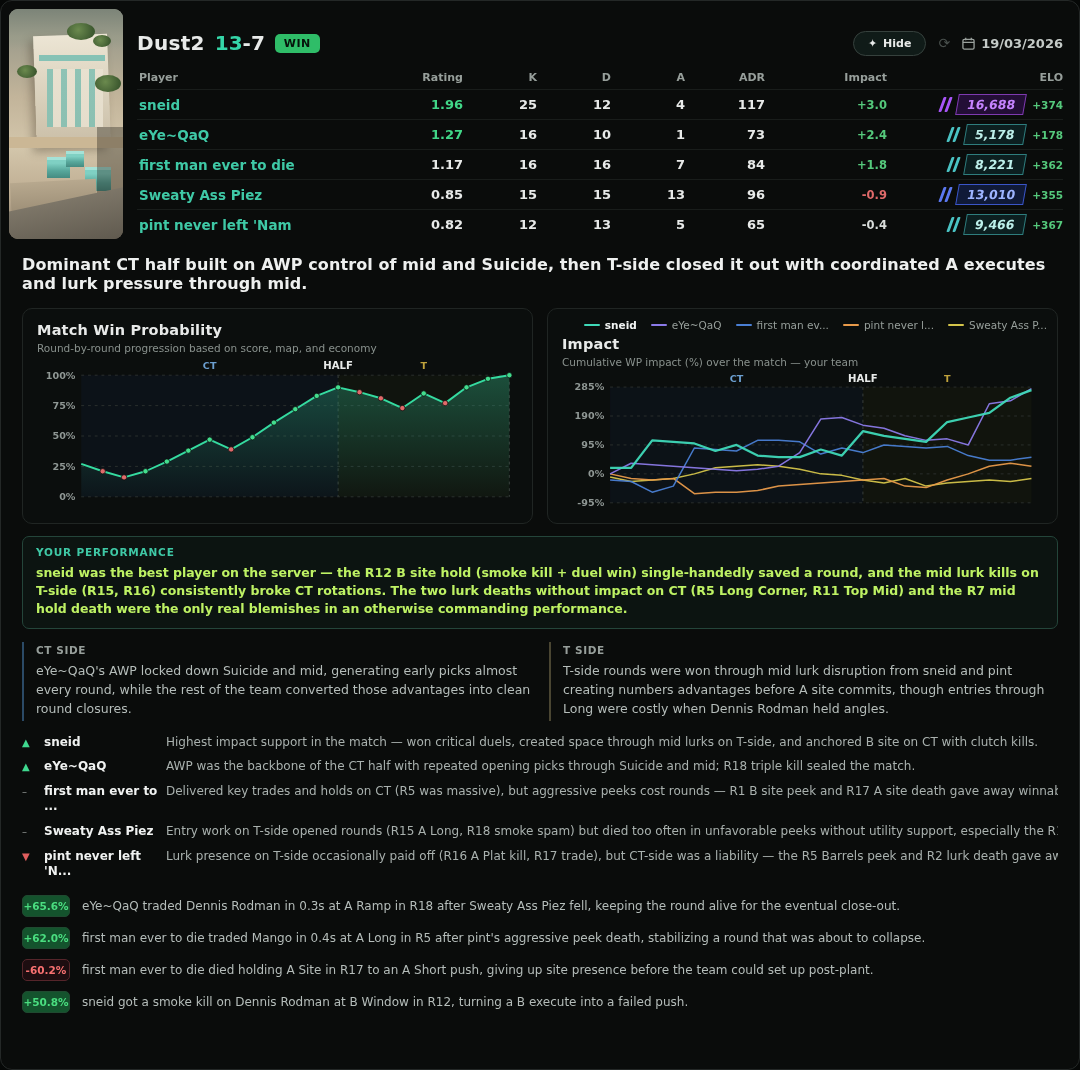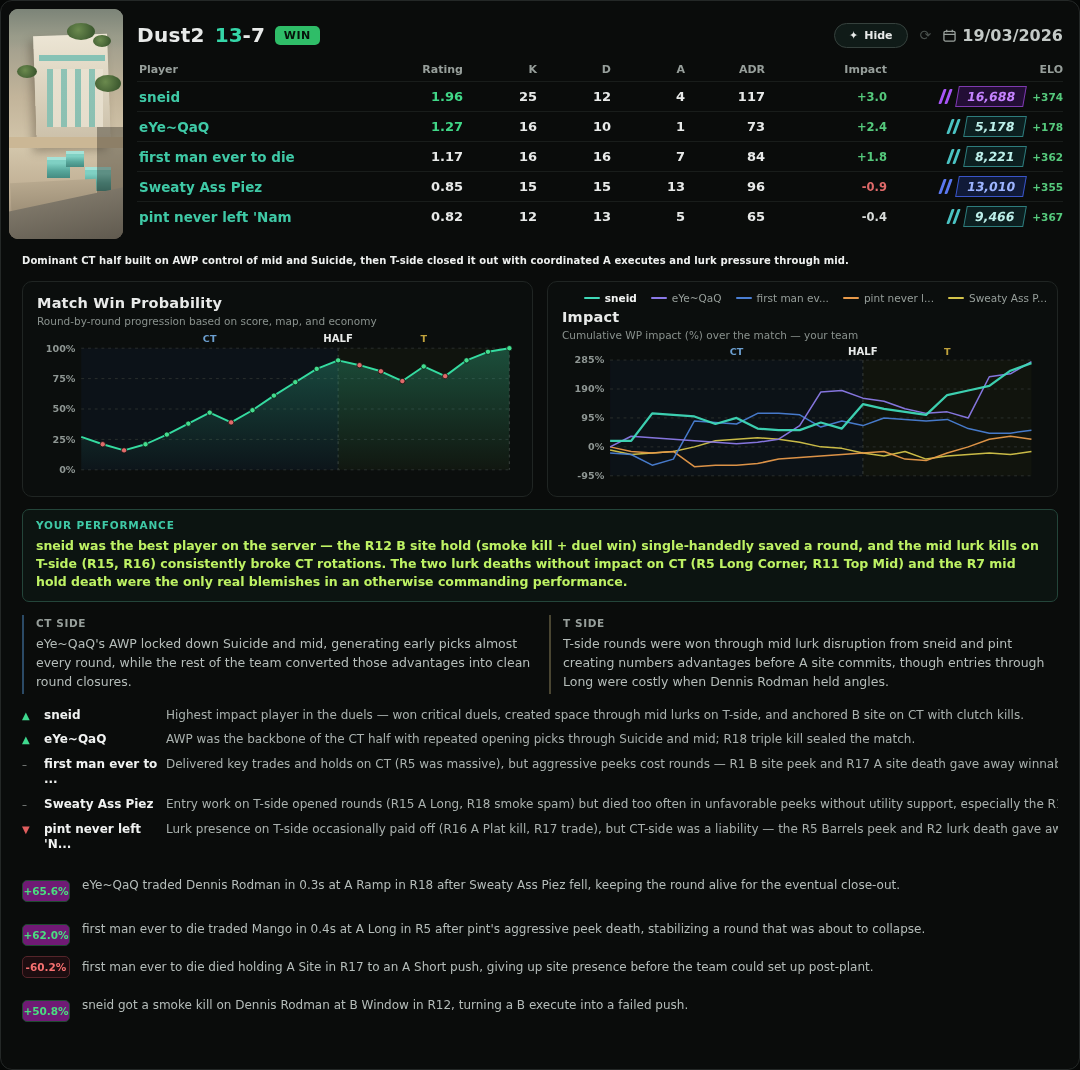--- a/index.html
+++ b/index.html
@@ -25,32 +25,32 @@
   .m-ledge { left:0; top:128px; width:114px; height:11px; background:#cbb795; }
   .m-crate { background:linear-gradient(180deg,#7fd0c3 18%,#57a79b 60%,#458b81); border-top:3px solid #a5e2d7; }
   .m-c1 { left:38px; top:148px; width:23px; height:21px; }
   .m-c2 { left:57px; top:142px; width:18px; height:16px; }
   .m-c3 { left:76px; top:158px; width:26px; height:24px; }
   .m-lower { left:2px; top:172px; width:86px; height:42px; background:linear-gradient(180deg,#b7a88e,#93856e); transform:rotate(-3deg); }
   .m-road  { bottom:-12px; left:-12px; width:146px; height:52px; background:linear-gradient(180deg,#7d7668,#5f594e); transform:rotate(-12deg); }
   .m-shade { right:0; top:118px; width:26px; height:116px; background:rgba(40,36,30,.38); }
 
   .top-right { flex:1; min-width:0; }
-  .header-row { display:flex; align-items:center; justify-content:space-between; height:40px; margin-top:6px; }
+  .header-row { display:flex; align-items:center; justify-content:space-between; height:40px; margin-top:14px; }
   .title-group { display:flex; align-items:center; gap:10px; }
   .map-name { font-size:20px; font-weight:bold; letter-spacing:.3px; }
   .score { font-size:20px; font-weight:bold; }
   .score-left { color:#35d6a8; }
   .win-badge { background:#2fbd68; color:#06130b; font-size:11px; font-weight:bold; padding:3px 9px; border-radius:5px; letter-spacing:.5px; }
   .header-controls { display:flex; align-items:center; gap:12px; }
   .hide-btn { display:flex; align-items:center; gap:6px; background:#101b18; border:1px solid #36413d; color:#e8eae9;
               font-family:inherit; font-size:11px; font-weight:bold; padding:5px 14px; border-radius:14px; cursor:pointer; }
   .sparkle { font-size:11px; color:#e8eae9; }
   .refresh { color:#49504d; font-size:14px; cursor:pointer; }
-  .date-group { display:flex; align-items:center; gap:6px; color:#c4cac7; font-size:16px; font-weight:bold; }
+  .date-group { display:flex; align-items:center; gap:6px; color:#c4cac7; font-size:13px; font-weight:bold; }
   .cal-icon { width:13px; height:13px; }
 
   
   .ptable { margin-top:2px; }
   .thead, .trow { display:grid; grid-template-columns:1fr 64px 74px 74px 74px 80px 122px 176px; align-items:center; }
   .thead { height:24px; color:#979f9b; font-size:11px; font-weight:bold; }
   .trow { height:30px; border-top:1px solid #191d1b; font-size:13px; font-weight:bold; }
   .cell.num, .hcell.num { text-align:right; }
   .hcell.first, .cell.pname { text-align:left; padding-left:2px; }
   .cell.pname { color:#3fc9a6; font-size:13.5px; cursor:pointer; }
@@ -59,21 +59,21 @@
   .cell.elo { display:flex; align-items:center; justify-content:flex-end; gap:2px; }
   .slash { width:3px; height:15px; transform:skewX(-20deg); margin-right:1px; border-radius:1px; }
   .elo-badge { display:inline-block; margin-left:4px; padding:2px 9px; transform:skewX(-10deg);
                border:1px solid; font-size:12.5px; font-weight:bold; }
   .elo-delta { width:36px; text-align:right; color:#55c97c; font-size:10.5px; font-weight:bold; }
   .elo.purple .slash { background:#a855f7; } .elo.purple .elo-badge { color:#c583ff; border-color:#7e3ab0; background:#230e36; }
   .elo.teal   .slash { background:#4ac3c3; } .elo.teal   .elo-badge { color:#bdf0ea; border-color:#2e7d7d; background:#0c1f20; }
   .elo.blue   .slash { background:#5b78f0; } .elo.blue   .elo-badge { color:#9db4ff; border-color:#3a55c8; background:#101a38; }
 
   
-  .summary { margin:16px 21px 0; font-size:10px; font-weight:bold; color:#eef0ef; letter-spacing:.1px; }
+  .summary { margin:16px 21px 0; font-size:16px; font-weight:bold; color:#eef0ef; letter-spacing:.1px; }
 
   
   .charts-row { display:flex; gap:14px; margin:15px 21px 0; }
   .chart-card { position:relative; width:515px; height:216px; background:#0b0e0d; border:1px solid #202523; border-radius:10px; padding:13px 14px 8px; }
   .chart-title { font-size:14.5px; font-weight:bold; letter-spacing:.2px; }
   .chart-sub { margin-top:4px; font-size:10.5px; color:#89918d; }
   .chart-card svg { display:block; width:100%; margin-top:6px; }
   #wp-chart { height:152px; }
   #impact-chart { height:140px; }
   .impact-card .chart-title { margin-top:14px; }
@@ -102,21 +102,21 @@
   .st-arrow { width:22px; font-size:10px; padding-top:1px; }
   .st-arrow.up { color:#3fd98f; } .st-arrow.flat { color:#8a8f8d; } .st-arrow.down { color:#e05e5e; }
   .st-name { width:122px; flex:none; font-size:12px; font-weight:bold; color:#f0f2f1; cursor:pointer; }
   .st-text { flex:1; font-size:12px; color:#a9b1ae; white-space:nowrap; overflow:hidden; }
 
   
   .swings { margin:15px 21px 0; }
   .sw-row { display:flex; align-items:center; margin-top:10px; }
   .sw-badge { flex:none; width:48px; text-align:center; font-size:10.5px; font-weight:bold; padding:4px 0;
               border-radius:5px; border:1px solid; }
-  .sw-badge.pos { color:#4ade80; border-color:#1f4a30; background:#701a75;margin-top:12px; }
+  .sw-badge.pos { color:#4ade80; border-color:#1f4a30; background:#14532d; }
   .sw-badge.neg { color:#f87171; border-color:#55252a; background:#1d0d10; }
   .sw-text { margin-left:12px; font-size:12px; color:#b5bdba; white-space:nowrap; overflow:hidden; }
 </style>
 </head>
 <body>
 
 <div class="page">
 
   <div class="top">
     <div class="map-thumb">
@@ -364,21 +364,21 @@
       <div class="side-label">T SIDE</div>
       <div class="side-text">T-side rounds were won through mid lurk disruption from sneid and pint creating numbers advantages before A site commits, though entries through Long were costly when Dennis Rodman held angles.</div>
     </div>
   </div>
 
   <div class="standings">
     <div id="standings-rows">
   <div class="st-row">
     <span class="st-arrow up">▲</span>
     <span class="st-name">sneid</span>
-    <span class="st-text">Highest impact player in the duels — won critical duels, created space through mid lurks on T-side, and anchored B site on CT with clutch kills.</span>
+    <span class="st-text">Highest impact support in the match — won critical duels, created space through mid lurks on T-side, and anchored B site on CT with clutch kills.</span>
   </div>
   <div class="st-row">
     <span class="st-arrow up">▲</span>
     <span class="st-name">eYe~QaQ</span>
     <span class="st-text">AWP was the backbone of the CT half with repeated opening picks through Suicide and mid; R18 triple kill sealed the match.</span>
   </div>
   <div class="st-row">
     <span class="st-arrow flat">–</span>
     <span class="st-name">first man ever to ...</span>
     <span class="st-text">Delivered key trades and holds on CT (R5 was massive), but aggressive peeks cost rounds — R1 B site peek and R17 A site death gave away winnable positions.</span>

